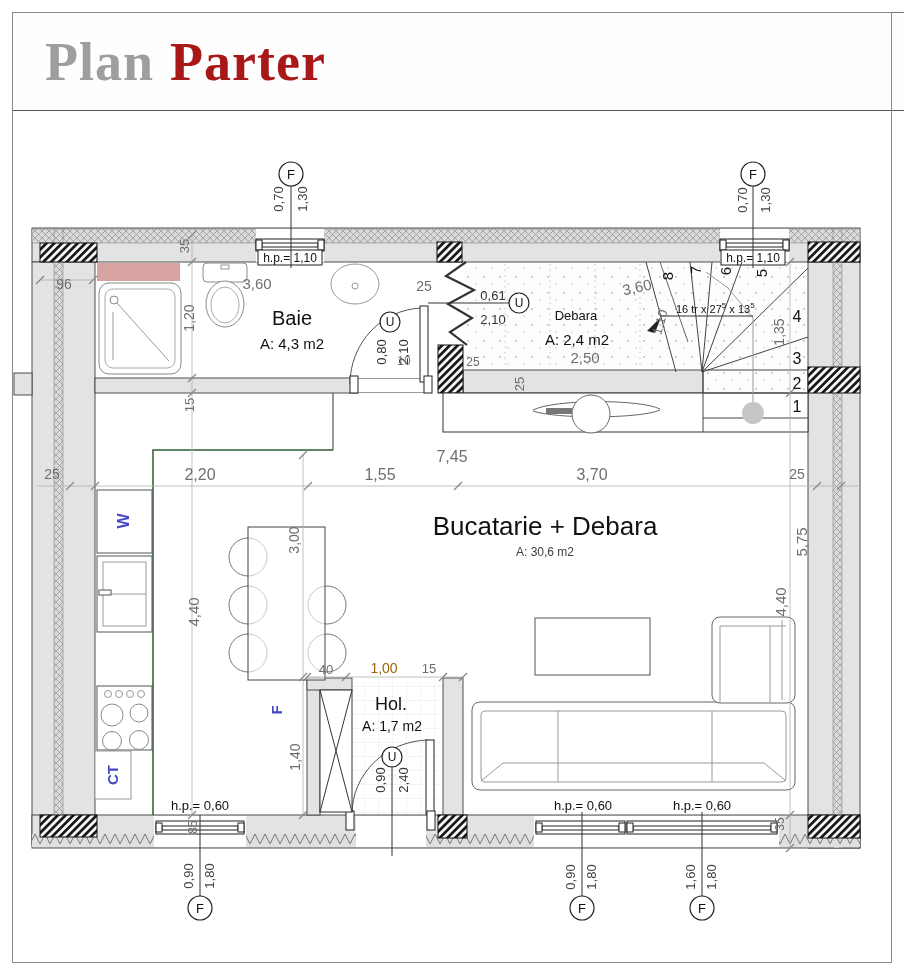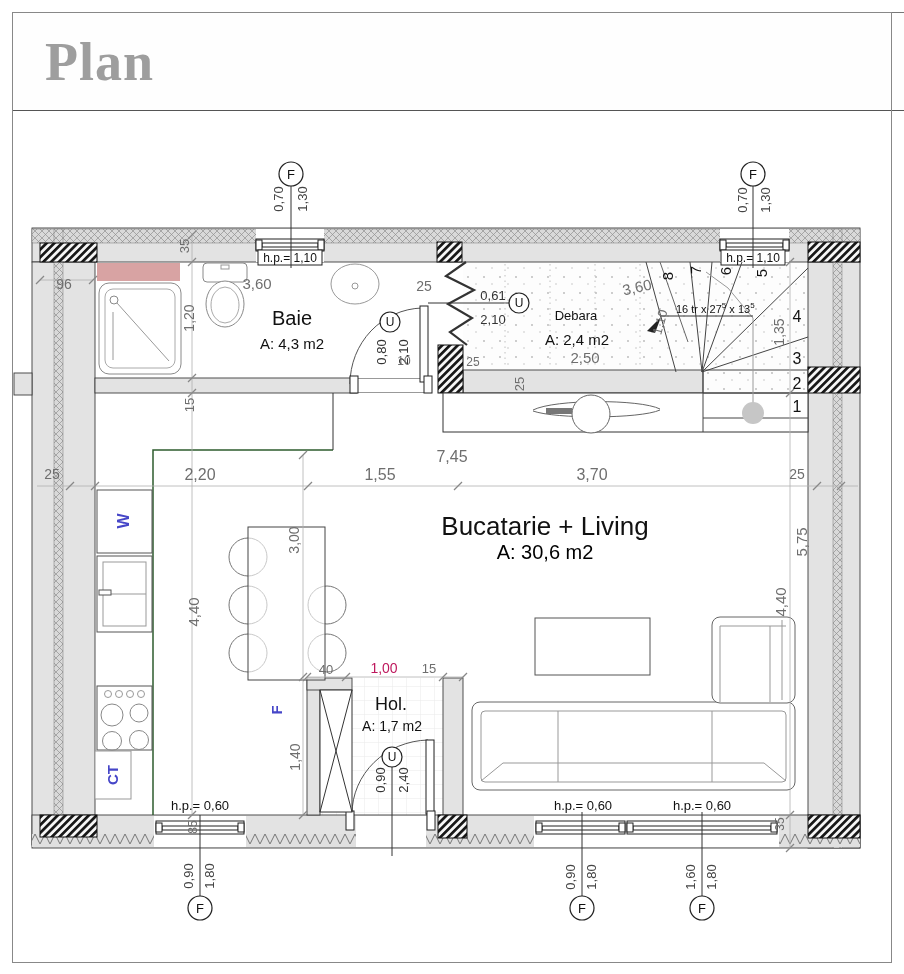--- a/index.html
+++ b/index.html
@@ -307,32 +307,33 @@
       <circle cx="582" cy="908" r="12"></circle>
       <circle cx="702" cy="908" r="12"></circle>
       <circle cx="390" cy="322" r="10"></circle>
       <circle cx="519" cy="303" r="10"></circle>
       <circle cx="392" cy="757" r="10"></circle>
     </g>
   </svg>
 
   <div class="title-box">
     <span class="title-plan">Plan</span>
+    <span class="title-parter">Parter</span>
   </div>
   <div class="page-border"></div>
 
   <div class="stair-note"><span>16 tr x 27</span><sup>5</sup><span> x 13</span><sup>5</sup></div>
 
   <div id="labels-layer">
       <span class="lbl" style="left: 292px; top: 318px; font-size: 20px; color: rgb(17, 17, 17); transform: translate(-50%, -50%);">Baie</span>
       <span class="lbl" style="left: 292px; top: 343px; font-size: 15px; color: rgb(17, 17, 17); transform: translate(-50%, -50%);">A: 4,3 m2</span>
       <span class="lbl" style="left: 576px; top: 315px; font-size: 13px; color: rgb(17, 17, 17); transform: translate(-50%, -50%);">Debara</span>
       <span class="lbl" style="left: 577px; top: 339px; font-size: 15px; color: rgb(17, 17, 17); transform: translate(-50%, -50%);">A: 2,4 m2</span>
-      <span class="lbl" style="left: 545px; top: 526px; font-size: 26px; color: rgb(17, 17, 17); transform: translate(-50%, -50%);">Bucatarie + Living</span>
-      <span class="lbl" style="left: 545px; top: 552px; font-size: 20px; color: #000000; transform: translate(-50%, -50%);">A: 30,6 m2</span>
+      <span class="lbl" style="left: 545px; top: 526px; font-size: 26px; color: rgb(17, 17, 17); transform: translate(-50%, -50%);">Bucatarie + Debara</span>
+      <span class="lbl" style="left: 545px; top: 552px; font-size: 12px; color: #404040; transform: translate(-50%, -50%);">A: 30,6 m2</span>
       <span class="lbl" style="left: 391px; top: 704px; font-size: 18px; color: rgb(17, 17, 17); transform: translate(-50%, -50%);">Hol.</span>
       <span class="lbl" style="left: 392px; top: 726px; font-size: 14px; color: rgb(17, 17, 17); transform: translate(-50%, -50%);">A: 1,7 m2</span>
       <span class="lbl" style="left: 291px; top: 174px; font-size: 13px; color: rgb(17, 17, 17); transform: translate(-50%, -50%);">F</span>
       <span class="lbl" style="left: 753px; top: 174px; font-size: 13px; color: rgb(17, 17, 17); transform: translate(-50%, -50%);">F</span>
       <span class="lbl" style="left: 200px; top: 908px; font-size: 13px; color: rgb(17, 17, 17); transform: translate(-50%, -50%);">F</span>
       <span class="lbl" style="left: 582px; top: 908px; font-size: 13px; color: rgb(17, 17, 17); transform: translate(-50%, -50%);">F</span>
       <span class="lbl" style="left: 702px; top: 908px; font-size: 13px; color: rgb(17, 17, 17); transform: translate(-50%, -50%);">F</span>
       <span class="lbl" style="left: 390px; top: 322px; font-size: 12px; color: rgb(17, 17, 17); transform: translate(-50%, -50%);">U</span>
       <span class="lbl" style="left: 519px; top: 303px; font-size: 12px; color: rgb(17, 17, 17); transform: translate(-50%, -50%);">U</span>
       <span class="lbl" style="left: 392px; top: 757px; font-size: 12px; color: rgb(17, 17, 17); transform: translate(-50%, -50%);">U</span>
@@ -369,21 +370,21 @@
       <span class="lbl" style="left: 797px; top: 407px; font-size: 16px; color: rgb(17, 17, 17); transform: translate(-50%, -50%);">1</span>
       <span class="lbl" style="left: 452px; top: 457px; font-size: 16px; color: rgb(110, 110, 110); transform: translate(-50%, -50%);">7,45</span>
       <span class="lbl" style="left: 52px; top: 474px; font-size: 14px; color: rgb(110, 110, 110); transform: translate(-50%, -50%);">25</span>
       <span class="lbl" style="left: 200px; top: 475px; font-size: 16px; color: rgb(110, 110, 110); transform: translate(-50%, -50%);">2,20</span>
       <span class="lbl" style="left: 380px; top: 475px; font-size: 16px; color: rgb(110, 110, 110); transform: translate(-50%, -50%);">1,55</span>
       <span class="lbl" style="left: 592px; top: 475px; font-size: 16px; color: rgb(110, 110, 110); transform: translate(-50%, -50%);">3,70</span>
       <span class="lbl" style="left: 797px; top: 474px; font-size: 14px; color: rgb(110, 110, 110); transform: translate(-50%, -50%);">25</span>
       <span class="lbl" style="left: 193px; top: 612px; font-size: 15px; color: rgb(110, 110, 110); transform: translate(-50%, -50%) rotate(-90deg);">4,40</span>
       <span class="lbl" style="left: 294px; top: 540px; font-size: 14px; color: rgb(110, 110, 110); transform: translate(-50%, -50%) rotate(-90deg);">3,00</span>
       <span class="lbl" style="left: 326px; top: 669px; font-size: 13px; color: rgb(110, 110, 110); transform: translate(-50%, -50%);">40</span>
-      <span class="lbl" style="left: 384px; top: 668px; font-size: 14px; color: #be185d; transform: translate(-50%, -50%);">1,00</span>
+      <span class="lbl" style="left: 384px; top: 668px; font-size: 14px; color: #a16207; transform: translate(-50%, -50%);">1,00</span>
       <span class="lbl" style="left: 429px; top: 668px; font-size: 13px; color: rgb(110, 110, 110); transform: translate(-50%, -50%);">15</span>
       <span class="lbl" style="left: 295px; top: 757px; font-size: 14px; color: rgb(110, 110, 110); transform: translate(-50%, -50%) rotate(-90deg);">1,40</span>
       <span class="lbl" style="left: 380px; top: 780px; font-size: 13px; color: rgb(51, 51, 51); transform: translate(-50%, -50%) rotate(-90deg);">0,90</span>
       <span class="lbl" style="left: 403px; top: 780px; font-size: 13px; color: rgb(51, 51, 51); transform: translate(-50%, -50%) rotate(-90deg);">2,40</span>
       <span class="lbl" style="left: 801px; top: 542px; font-size: 15px; color: rgb(110, 110, 110); transform: translate(-50%, -50%) rotate(-90deg);">5,75</span>
       <span class="lbl" style="left: 780px; top: 602px; font-size: 15px; color: rgb(110, 110, 110); transform: translate(-50%, -50%) rotate(-90deg);">4,40</span>
       <span class="lbl" style="left: 780px; top: 824px; font-size: 12px; color: rgb(110, 110, 110); transform: translate(-50%, -50%) rotate(-90deg);">35</span>
       <span class="lbl" style="left: 124px; top: 521px; font-size: 16px; color: rgb(70, 70, 200); font-weight: 700; transform: translate(-50%, -50%) rotate(-90deg);">W</span>
       <span class="lbl" style="left: 112px; top: 775px; font-size: 15px; color: rgb(70, 70, 200); font-weight: 700; transform: translate(-50%, -50%) rotate(-90deg);">CT</span>
       <span class="lbl" style="left: 276px; top: 710px; font-size: 15px; color: rgb(70, 70, 200); font-weight: 700; transform: translate(-50%, -50%) rotate(-90deg);">F</span>

